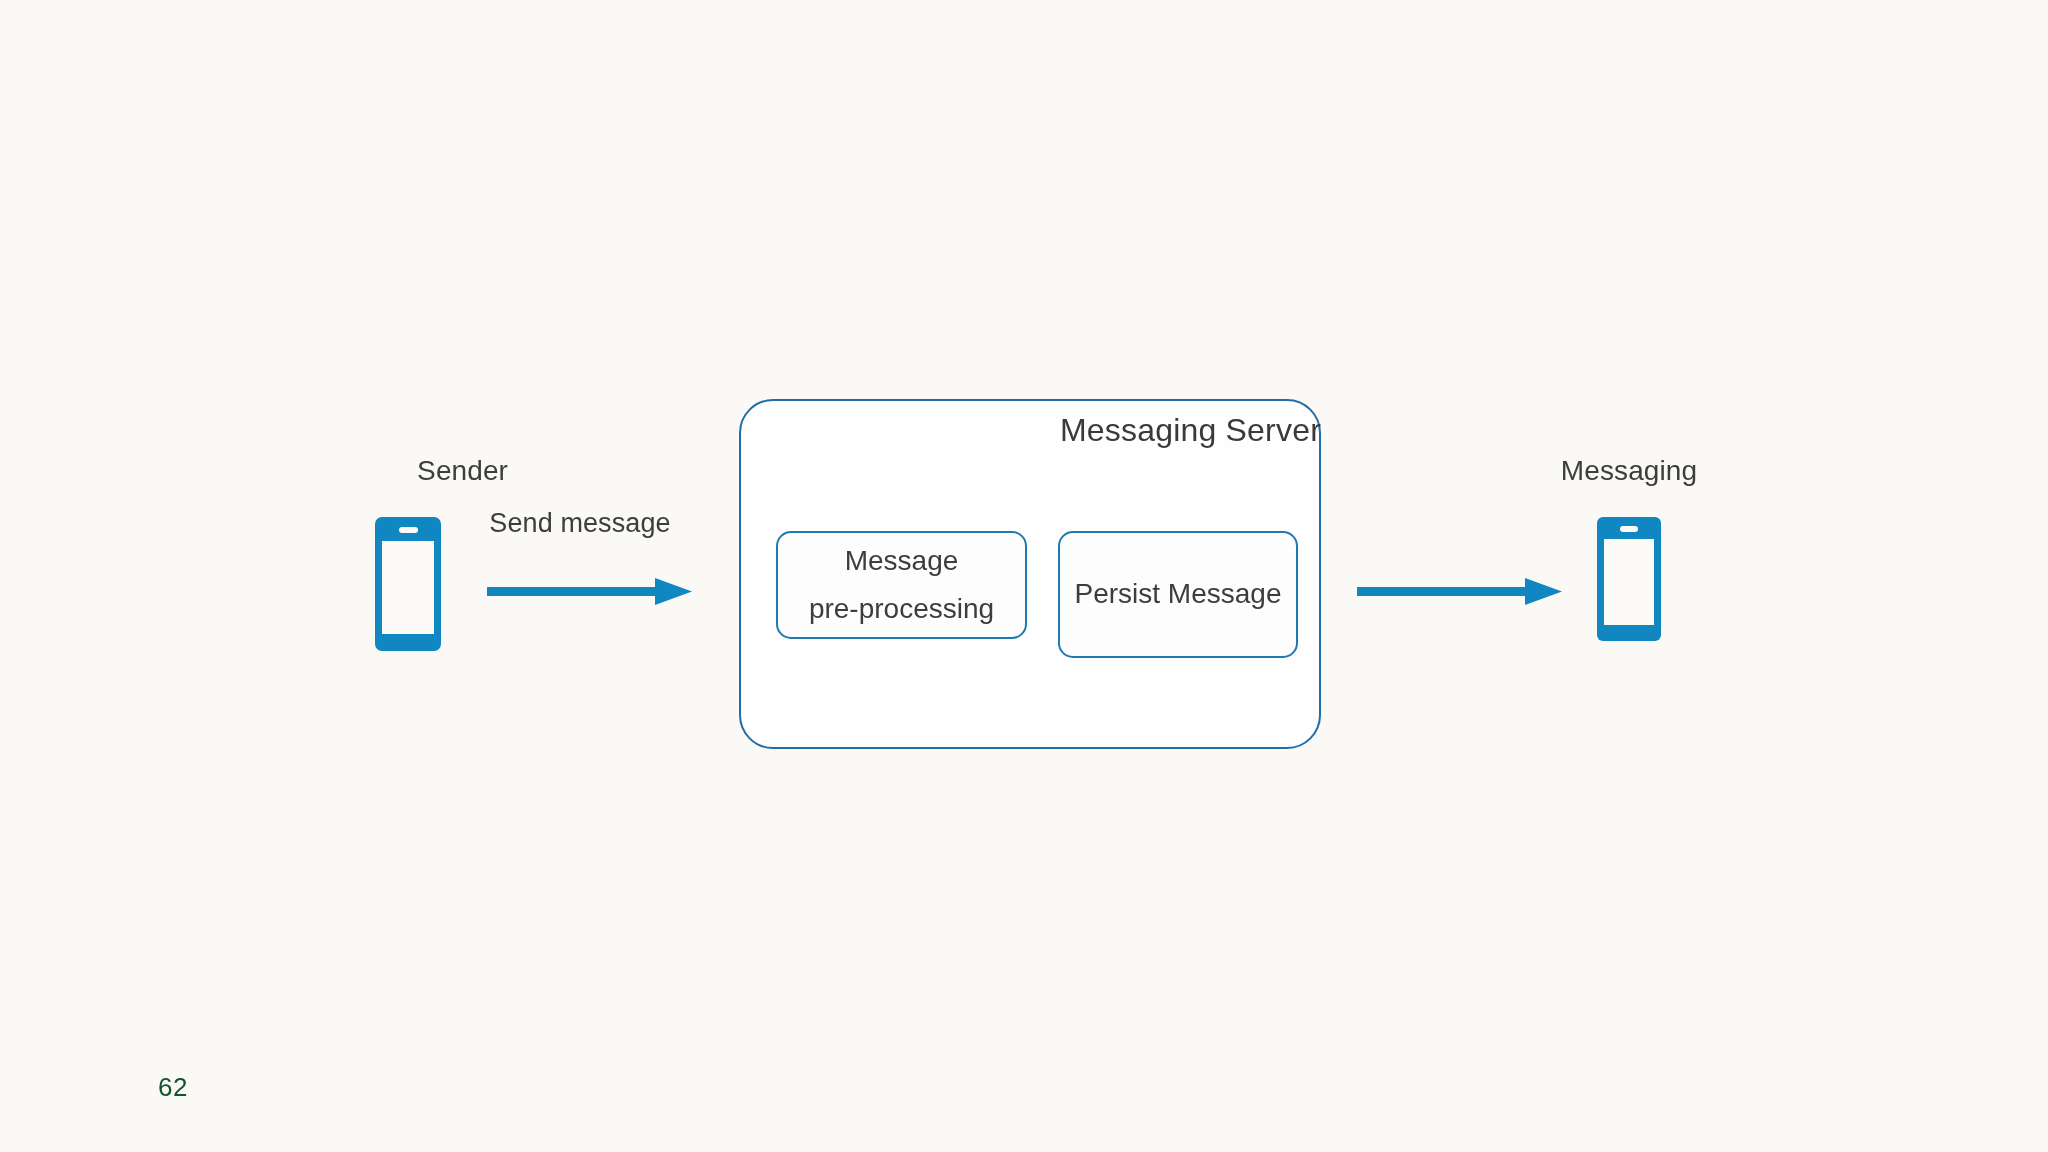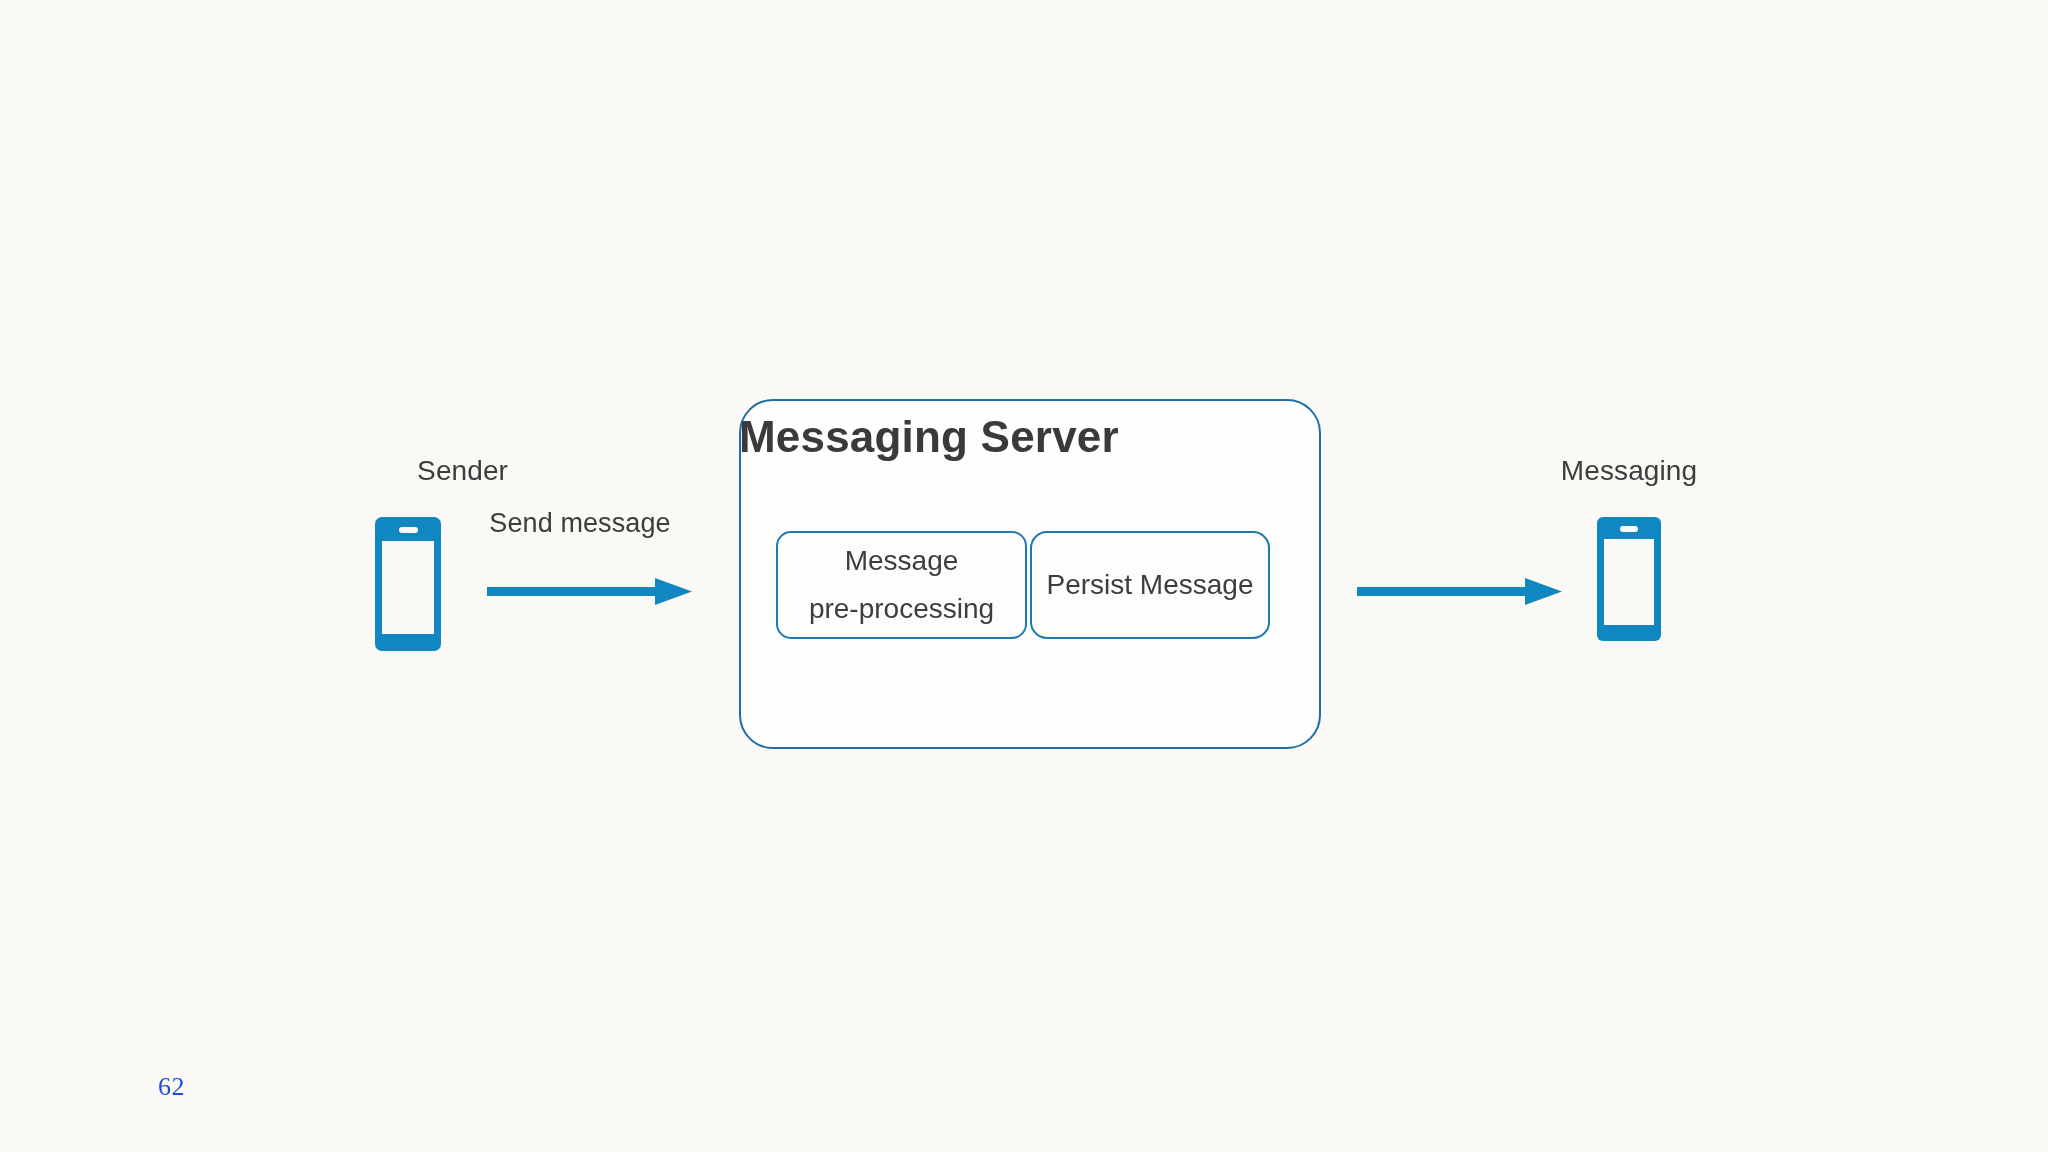--- a/index.html
+++ b/index.html
@@ -34,39 +34,38 @@
     text-align: center;
   }
   .edge-label {
     font-size: 27px;
     color: #3d3d3d;
     letter-spacing: 0.1px;
     white-space: nowrap;
     text-align: center;
   }
   .server-title {
-    font-size: 44px;
+    font-size: 32px;
     color: #3a3a3a;
     letter-spacing: 0.2px;
     white-space: nowrap;
-    text-align: left;
-    font-weight: 700;
+    text-align: right;
+    font-weight: 400;
   }
   .node-label {
     font-size: 28px;
     color: #3d3d3d;
     line-height: 1.72;
     text-align: center;
     white-space: nowrap;
   }
   .page-number {
     font-size: 26px;
-    color: #1d4ed8;
+    color: #14532d;
     letter-spacing: 0.5px;
-    font-family: Liberation Serif, serif;
   }
 
   
   .server-box {
     left: 739px;
     top: 399px;
     width: 582px;
     height: 350px;
     border: 2px solid #1f6ea6;
     border-radius: 34px;
@@ -84,25 +83,24 @@
     align-items: center;
     justify-content: center;
   }
   .proc-preprocess {
     left: 776px;
     top: 531px;
     width: 251px;
     height: 108px;
   }
   .proc-persist {
-    left: 1030px;
+    left: 1058px;
     top: 531px;
     width: 240px;
-    height: 108px;
-    border-radius: 17px;
+    height: 127px;
   }
 
   
   .phone {
     display: block;
   }
 
   
   .arrow-svg { display: block; overflow: visible; }
 </style>

